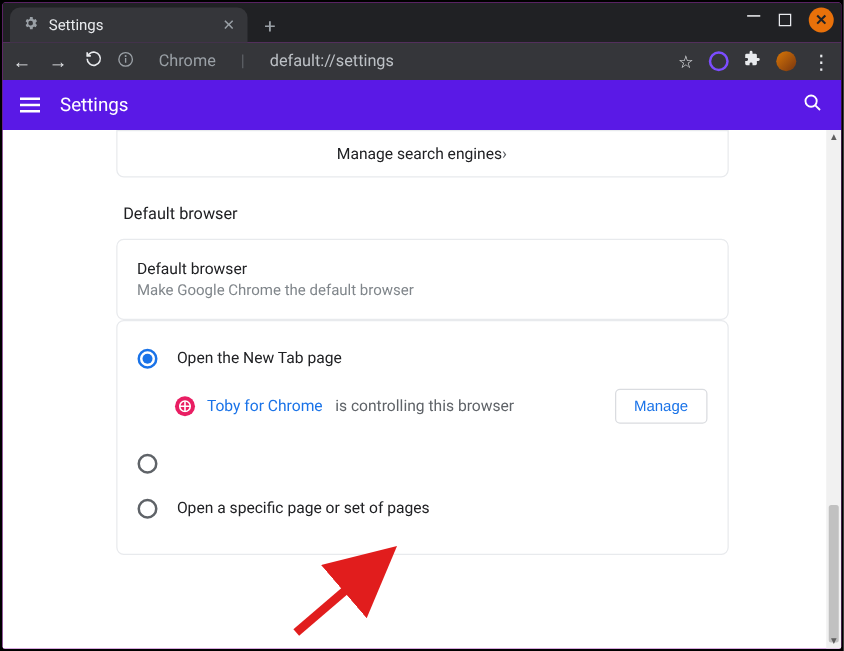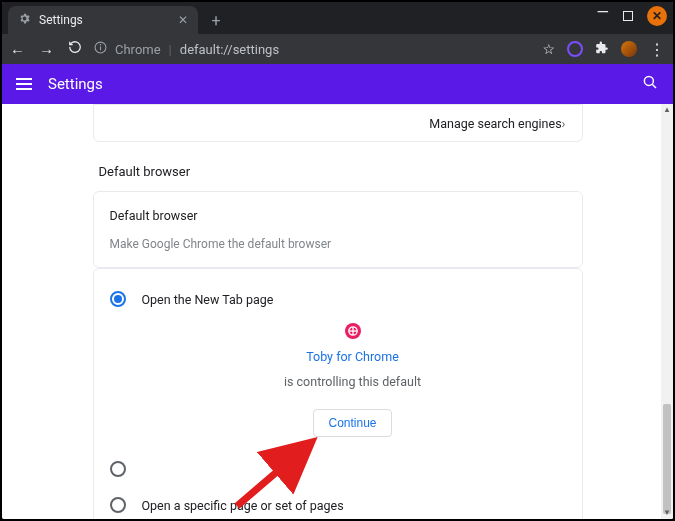--- a/index.html
+++ b/index.html
@@ -15,21 +15,21 @@
   .tab .x { color: #9aa0a6; font-size: 12px; }
   .newtab { width: 24px; height: 24px; margin-left: 6px; margin-bottom: 2px; color: #9aa0a6; display:flex; align-items:center; justify-content:center; font-size:16px;}
   .winctrls { position:absolute; right:6px; top:4px; display:flex; gap:14px; align-items:center; color:#e8eaed; }
   .winctrls .close { width:20px; height:20px; border-radius:50%; background:#e8710a; display:flex; align-items:center; justify-content:center; color:#202124; font-size:12px; font-weight:bold; }
   .winctrls .min { font-size:16px; line-height:0; position:relative; top:-3px;}
   .winctrls .max { width:10px; height:10px; border:1.5px solid #e8eaed; display:inline-block; }
 
   
   .urlbar { background:#35363a; height:30px; display:flex; align-items:center; padding:0 8px; gap:12px; color:#9aa0a6; }
   .urlbar .nav { display:flex; gap:14px; align-items:center; font-size:15px; color:#e8eaed; }
-  .urlbar .omni { flex:1; display:flex; align-items:center; gap:8px; font-size:13px; }
+  .urlbar .omni { flex:1; display:flex; align-items:center; gap:20px; font-size:13px; }
   .urlbar .omni .chrome-label { color:#9aa0a6; }
   .urlbar .omni .sep { color:#5f6368; }
   .urlbar .omni .path { color:#bdc1c6; }
   .urlbar .right { display:flex; gap:12px; align-items:center; font-size:14px; }
   .urlbar .star { color:#e8eaed; }
   .urlbar .ext1 { width:16px; height:16px; border-radius:50%; border:2px solid #7c4dff; }
   .urlbar .puzzle { color:#e8eaed; }
   .urlbar .avatar { width:16px; height:16px; border-radius:50%; background:linear-gradient(135deg,#d97706,#78350f); }
   .urlbar .kebab { color:#e8eaed; font-size:16px; }
 
@@ -38,35 +38,35 @@
   .app-header .ham { display:flex; flex-direction:column; gap:3px; }
   .app-header .ham span { width:16px; height:2px; background:#fff; display:block; }
   .app-header .title { flex:1; font-weight:400; }
   .app-header .search { font-size:17px; }
 
   
   .content-wrap { flex:1; position:relative; background:#fff; overflow:hidden; }
   .scroll-area { position:absolute; inset:0; overflow-y:auto; }
   .page { width:490px; margin:0 auto; padding-bottom:70px; }
   .card { background:#fff; border:1px solid #e8eaed; border-radius:6px; }
-  .row-link { height:36px; display:flex; align-items:center; padding:0 16px; font-size:12.5px; color:#202124; justify-content:flex-end; }
+  .row-link { height:36px; display:flex; align-items:center; padding:0 16px; font-size:12.5px; color:#202124; justify-content:center; }
   .row-link .chev { color:#5f6368; font-size:13px; }
   .section-title { font-size:13px; color:#202124; margin:22px 0 12px 6px; }
   .default-card { padding:16px; display:flex; align-items:center; }
   .default-card .txt { flex:1; }
   .default-card .txt .t1 { font-size:12.5px; color:#202124; }
-  .default-card .txt .t2 { font-size:12px; color:#80868b; margin-top:14px; }
+  .default-card .txt .t2 { font-size:12px; color:#80868b; margin-top:2px; }
   .btn-outline { border:1px solid #dadce0; background:#fff; color:#3b1fc4; padding:7px 16px; border-radius:4px; font-size:12.5px; font-weight:500; cursor:pointer; }
   .btn-outline2 { border:1px solid #dadce0; background:#fff; color:#1a73e8; padding:6px 14px; border-radius:4px; font-size:12px; font-weight:500; cursor:pointer; }
   .startup-card { padding:12px 16px 18px; }
-  .radio-row { display:flex; align-items:center; gap:16px; padding:10px 0; font-size:12.5px; color:#202124; }
+  .radio-row { display:flex; align-items:flex-start; gap:16px; padding:10px 0; font-size:12.5px; color:#202124; }
   .radio { width:16px; height:16px; border:2px solid #5f6368; border-radius:50%; display:inline-flex; align-items:center; justify-content:center; flex-shrink:0; }
   .radio.selected { border-color:#1a73e8; }
   .radio.selected::after { content:""; width:8px; height:8px; background:#1a73e8; border-radius:50%; }
-  .ext-row { display:flex; align-items:center; padding:6px 0 14px 30px; gap:10px; font-size:12.5px;flex-direction:column; }
+  .ext-row { display:flex; align-items:center; padding:6px 0 14px 30px; gap:10px; font-size:12.5px; }
   .ext-ico { width:16px; height:16px; border-radius:50%; background:#e91e63; display:flex; align-items:center; justify-content:center; color:#fff; font-size:10px; font-weight:bold; }
   .ext-row .name { color:#1a73e8; }
   .ext-row .msg { color:#5f6368; }
   .ext-row .spacer { flex:1; }
 
   
   .scrollbar { position:absolute; right:0; top:0; bottom:0; width:12px; background:#f1f1f1; }
   .scrollbar .thumb { position:absolute; left:2px; right:2px; top:300px; height:110px; background:#c1c1c1; border-radius:2px; }
   .scrollbar .arrow { position:absolute; left:0; right:0; height:12px; text-align:center; font-size:9px; color:#606060; }
   .scrollbar .arrow.up { top:0; }
@@ -177,23 +177,23 @@
 
           <div class="ext-row">
             <span class="ext-ico">
               <svg width="10" height="10" viewBox="0 0 10 10">
                   <circle cx="5" cy="5" r="4.2" fill="none" stroke="#fff" stroke-width="1.3"></circle>
                   <line x1="5" y1="1" x2="5" y2="9" stroke="#fff" stroke-width="1.3"></line>
                   <line x1="1" y1="5" x2="9" y2="5" stroke="#fff" stroke-width="1.3"></line>
                 </svg>
             </span>
             <span class="name">Toby for Chrome</span>
-            <span class="msg">is controlling this default</span>
+            <span class="msg">is controlling this browser</span>
             <span class="spacer"></span>
-            <button class="btn-outline2">Continue</button>
+            <button class="btn-outline2">Manage</button>
           </div>
 
           <div class="radio-row">
             <span class="radio"></span>
           </div>
 
           <div class="radio-row">
             <span class="radio"></span>
             <span>Open a specific page or set of pages</span>
           </div>

